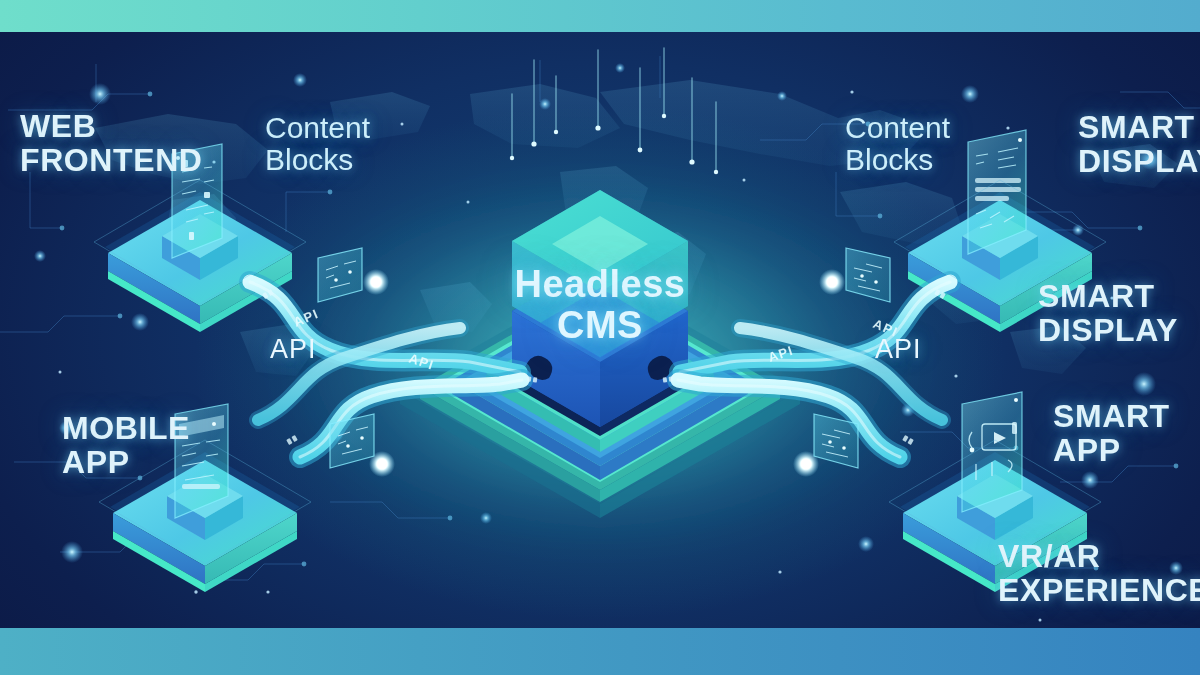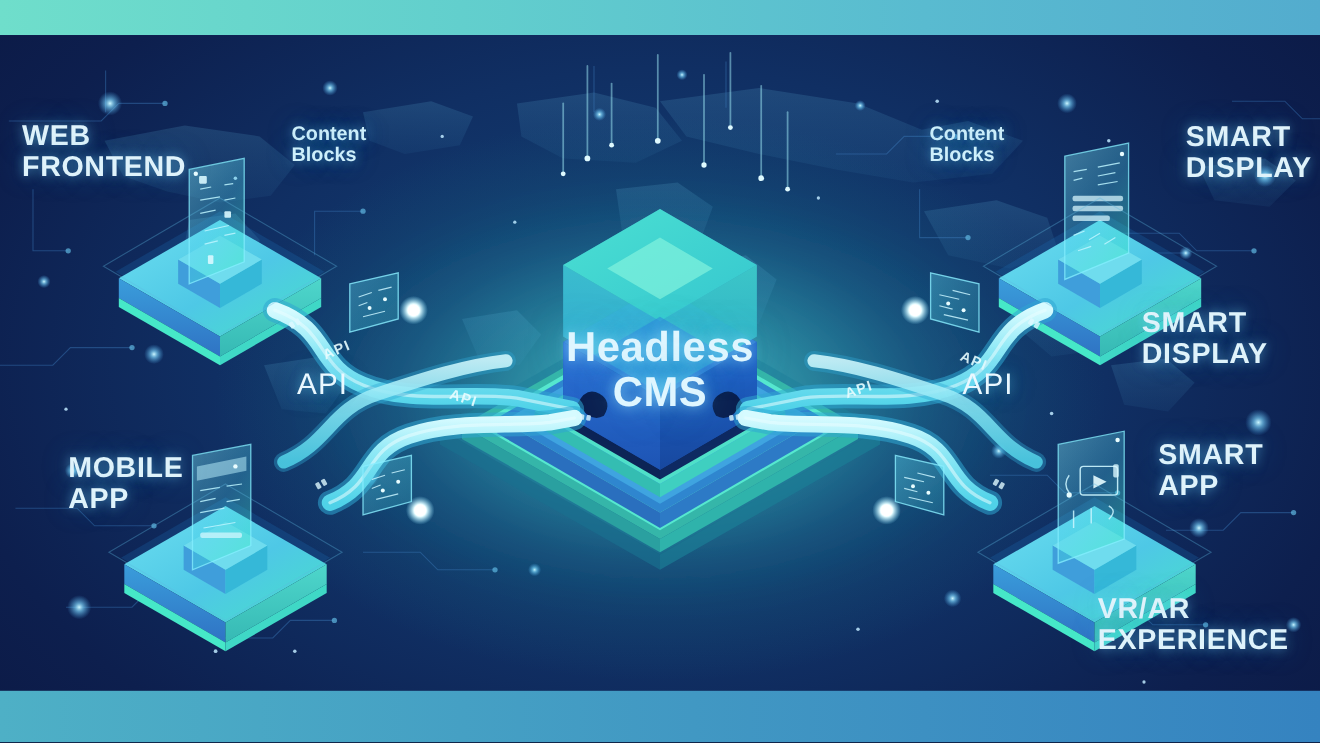--- a/index.html
+++ b/index.html
@@ -23,38 +23,38 @@
       radial-gradient(ellipse 900px 600px at 600px 300px, #14447a 0%, #102f63 45%, #0d1f4e 72%, #0b1640 100%),
       linear-gradient(180deg,#0d2054 0%,#112a5e 40%,#102450 100%);
   }
   #canvas svg.layer{position:absolute;left:0;top:0;width:1200px;height:596px;}
   #canvas svg.layer *{vector-effect:non-scaling-stroke;}
 
   
   .lbl{position:absolute;color:#dff3fb;line-height:1.06;letter-spacing:.4px;
        text-shadow:0 0 10px rgba(120,220,255,.55),0 0 26px rgba(60,170,230,.35);
        white-space:pre-line;pointer-events:none;}
-  .lbl.cap{font-weight:700;font-size:26px;letter-spacing:.6px;}
-  .lbl.soft{font-weight:700;font-size:18px;color:#cdeffb;letter-spacing:0;}
+  .lbl.cap{font-weight:700;font-size:32px;letter-spacing:.6px;}
+  .lbl.soft{font-weight:400;font-size:30px;color:#cdeffb;letter-spacing:0;}
   .lbl.api{font-weight:400;font-size:27px;color:#eaf8ff;letter-spacing:1px;}
 
   #lbl-web-frontend{left:20px;top:78px;}
   #lbl-content-left{left:265px;top:80px;}
   #lbl-content-right{left:845px;top:80px;}
   #lbl-smart-display-1{left:1078px;top:79px;}
   #lbl-smart-display-2{left:1038px;top:248px;}
   #lbl-mobile-app{left:62px;top:380px;}
   #lbl-smart-app{left:1053px;top:368px;}
   #lbl-vrar{left:998px;top:508px;}
   #lbl-api-left{left:270px;top:303px;}
   #lbl-api-right{left:875px;top:303px;}
 
   #lbl-cms{position:absolute;left:500px;top:232px;width:200px;text-align:center;
     font-size:38px;font-weight:700;color:#dff6ff;line-height:1.08;letter-spacing:.5px;
-    text-shadow:0 0 12px rgba(150,235,255,.75),0 0 34px rgba(70,190,235,.5);pointer-events:none;margin-top:32px;}
+    text-shadow:0 0 12px rgba(150,235,255,.75),0 0 34px rgba(70,190,235,.5);pointer-events:none;}
 
   #title{position:absolute;left:300px;top:480px;width:600px;text-align:center;
     font-size:47px;font-weight:700;color:#c6f4fb;line-height:1.1;letter-spacing:1px;
     text-shadow:0 0 14px rgba(130,235,255,.8),0 0 40px rgba(60,185,235,.55);pointer-events:none;}
 </style>
 </head>
 <body>
 
 <div id="stage">
 

